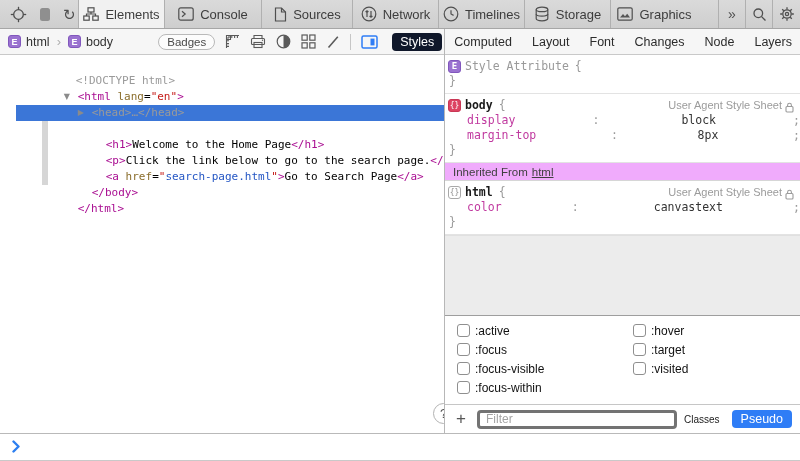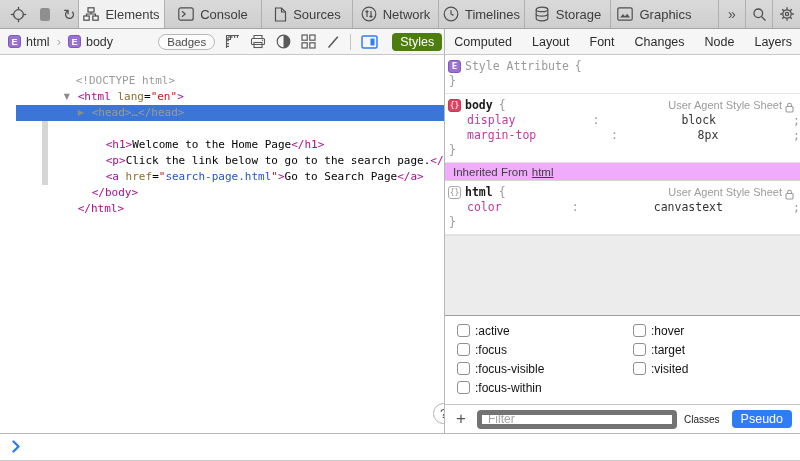--- a/index.html
+++ b/index.html
@@ -42,21 +42,21 @@
   .crumb-sep { color:#b0b0b0; font-size:13px; padding:0 2px; }
   .nav-icons { margin-left:auto; display:flex; align-items:center; gap:10px; padding-right:8px; }
   .badges-btn {
     font-size:11.5px; color:#4a4a4a; border:1px solid #b9b9b9; border-radius:8px;
     padding:1px 8px; background:#fcfcfc;
   }
   .mini-icon { color:#5a5a5a; display:flex; align-items:center; }
   .vsep { width:1px; height:16px; background:#c6c6c6; }
   .nav-right { flex:1; display:flex; align-items:center; gap:4px; padding-left:6px; font-size:12.5px; color:#2c2c2c; }
   .side-tab { padding:2px 8px; border-radius:4px; }
-  .side-tab.selected { background:#4d7c0f; color:#fff; }
+  .side-tab.selected { background:#0f172a; color:#fff; }
 
   
   .ebadge {
     width:13px; height:13px; background:#9a72d0; border:1px solid #8157bd; border-radius:3px;
     color:#fff; font-size:9px; font-weight:bold;
     display:inline-flex; align-items:center; justify-content:center; flex:none;
   }
   .rbadge {
     width:13px; height:13px; border-radius:3px; font-size:8px;
     font-family:"DejaVu Sans Mono", monospace;
@@ -133,21 +133,21 @@
   .pseudo-row { height:19px; display:flex; align-items:center; gap:5px; }
   .checkbox { width:13px; height:13px; border:1px solid #8f8f8f; border-radius:3px; background:#fff; flex:none; }
 
   .sb-bottom {
     margin-top:auto; height:29px; border-top:1px solid #c6c6c6; background:#fff;
     display:flex; align-items:center; padding:0 8px;
     font-family:"Liberation Sans", sans-serif;
   }
   .plus-btn { font-size:17px; color:#565656; width:16px; text-align:center; font-weight:300; }
   .filter-input {
-    width:200px; height:19px; margin-left:8px; border:5px solid #737373; border-radius:4px;
+    width:200px; height:19px; margin-left:8px; border:3px solid #737373; border-radius:4px;
     font-size:12px; padding:0 6px; color:#6d28d9; outline:none; background:#fff;
     font-family:"Liberation Sans", sans-serif;
   }
   .filter-input::placeholder { color:#a3a3a3; }
   .classes-btn { margin-left:auto; font-size:10px; color:#1a1a1a; padding:2px 4px; }
   .pseudo-btn {
     margin-left:8px; font-size:12.5px; color:#fff; background:#2f7df6;
     border-radius:4px; padding:2px 9px;
   }
 

